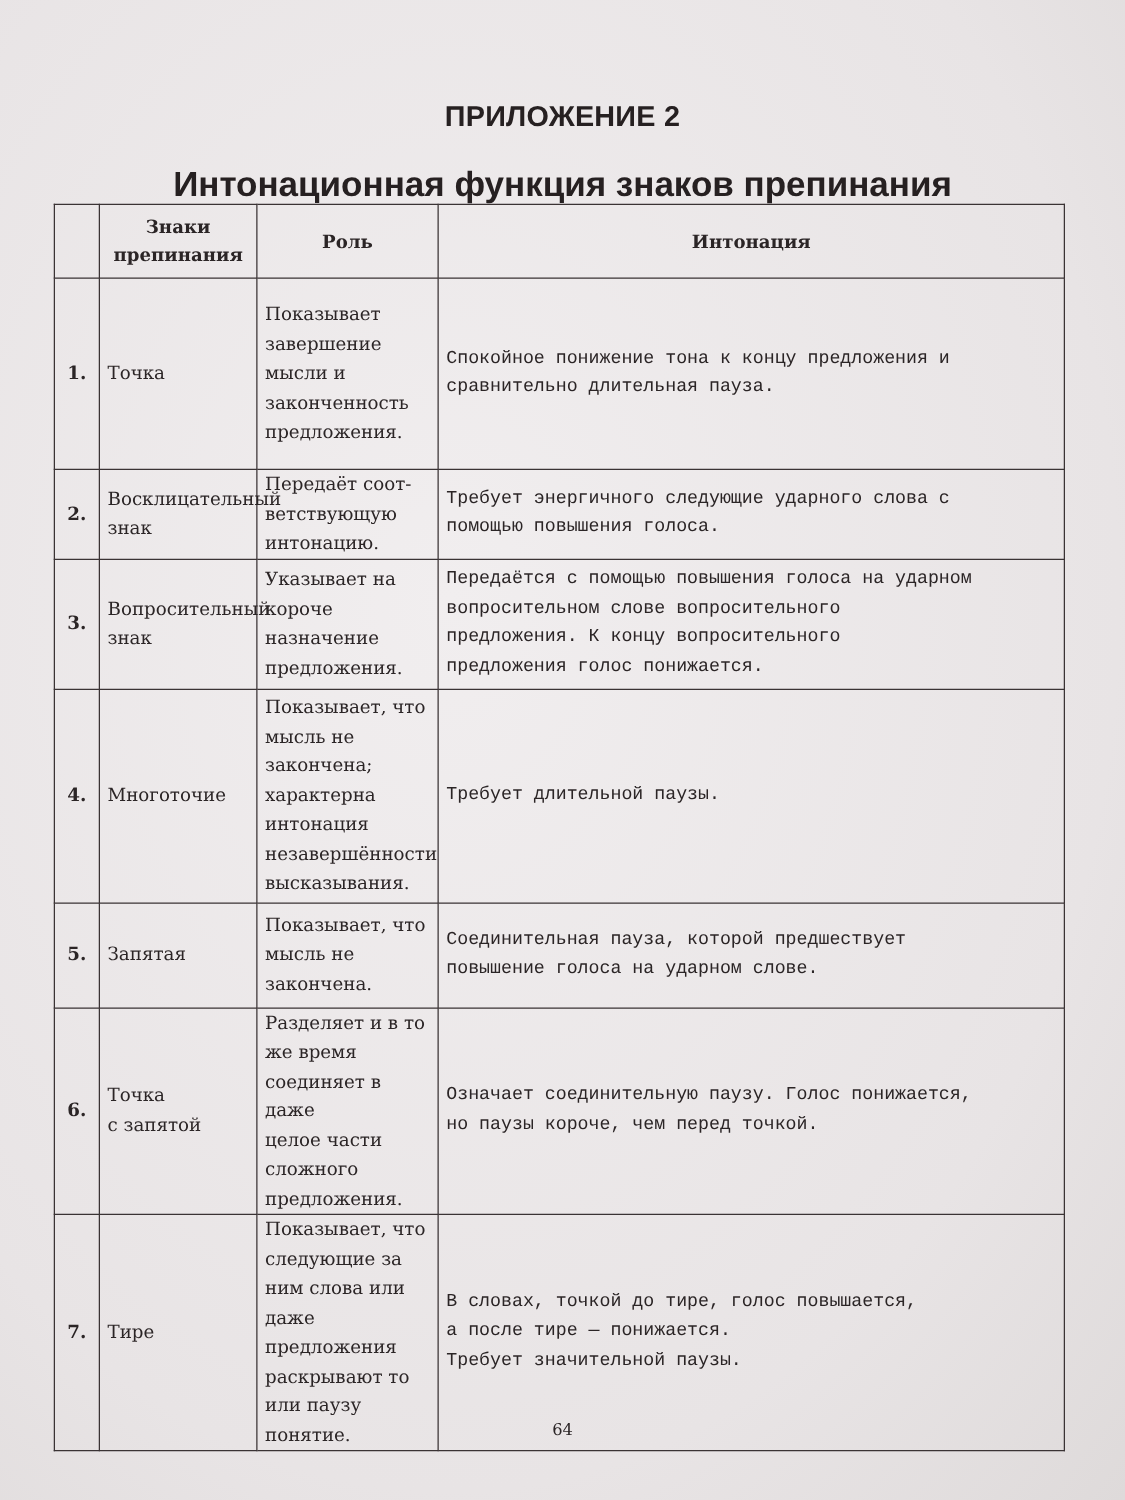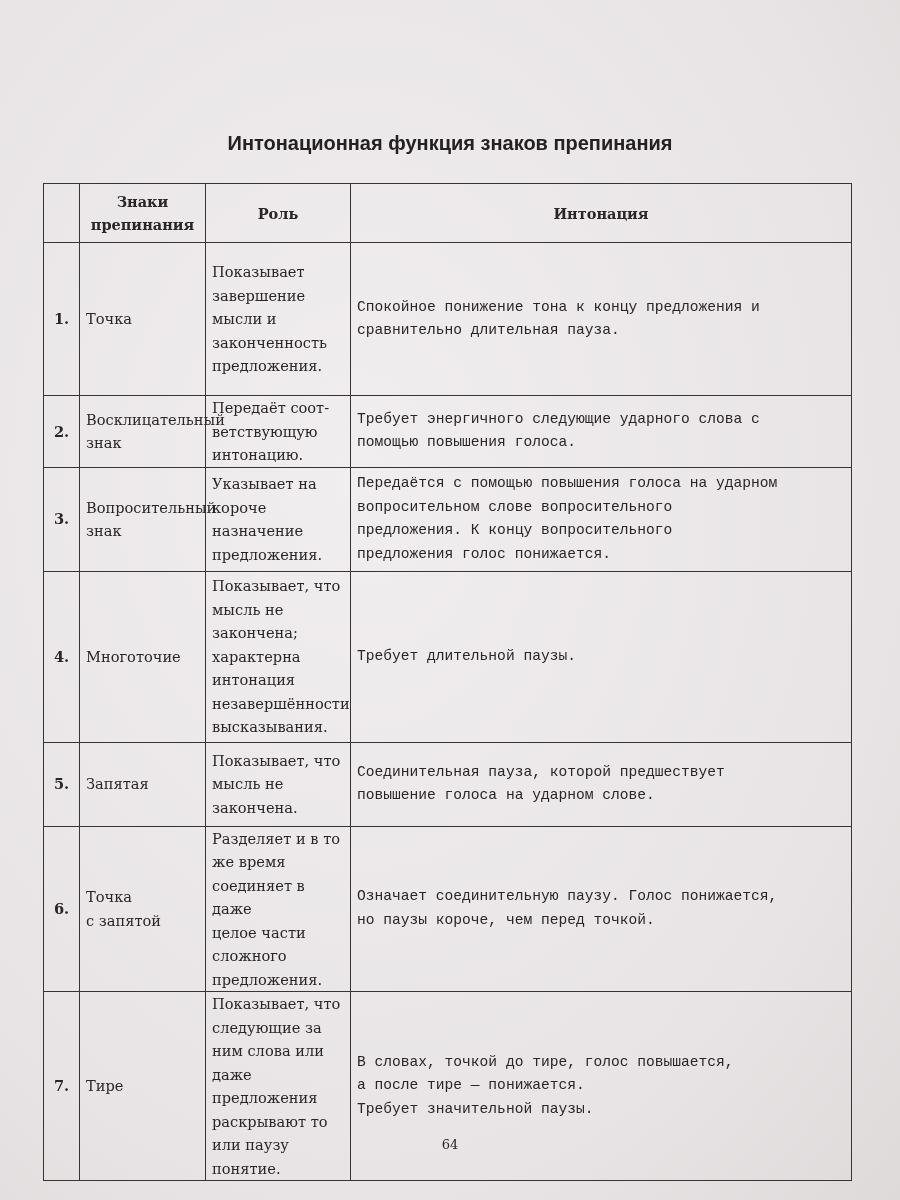--- a/index.html
+++ b/index.html
@@ -15,26 +15,26 @@
     background: radial-gradient(ellipse at 40% 40%, #f1eeef 0%, #e8e4e5 70%, #dedada 100%);
   }
   .title {
     position: absolute; top: 80px; left: 0; width: 900px; text-align: center;
     font-family: "Liberation Sans", sans-serif; font-weight: bold;
     font-size: 23px; letter-spacing: 0.2px; color: #262021;
   }
   .subtitle {
     position: absolute; top: 132px; left: 0; width: 900px; text-align: center;
     font-family: "Liberation Sans", sans-serif; font-weight: bold;
-    font-size: 20px; color: #262021;
+    font-size: 28px; color: #262021;
   }
   table.grid {
     position: absolute; left: 43px; top: 163px; width: 808px;
     border-collapse: collapse; table-layout: fixed;
-    font-size: 14.6px; line-height: 23.5px; margin-top: 20px;
+    font-size: 14.6px; line-height: 23.5px;
   }
   table.grid td, table.grid th {
     border: 1.5px solid #3a3334; vertical-align: middle; padding: 0 6px;
   }
   table.grid th { font-weight: bold; font-size: 14.5px; line-height: 23px; text-align: center; height: 58px; }
   col.c-num { width: 36px; }
   col.c-sign { width: 126px; }
   col.c-role { width: 145px; }
   col.c-into { width: 501px; }
   td.num { font-weight: bold; text-align: center; padding: 0; }
@@ -44,20 +44,21 @@
   .page-number {
     position: absolute; top: 1137px; left: 0; width: 900px; text-align: center;
     font-size: 13px; color: #2b2526;
   }
   .line { display: block; }
 </style>
 </head>
 <body>
 
 <div class="page">
+  <div class="title">ПРИЛОЖЕНИЕ 2</div>
   <div class="subtitle">Интонационная функция знаков препинания</div>
 
   <table class="grid">
     <colgroup>
       <col class="c-num">
         <col class="c-sign">
         <col class="c-role">
         <col class="c-into">
     </colgroup>
     <thead>

